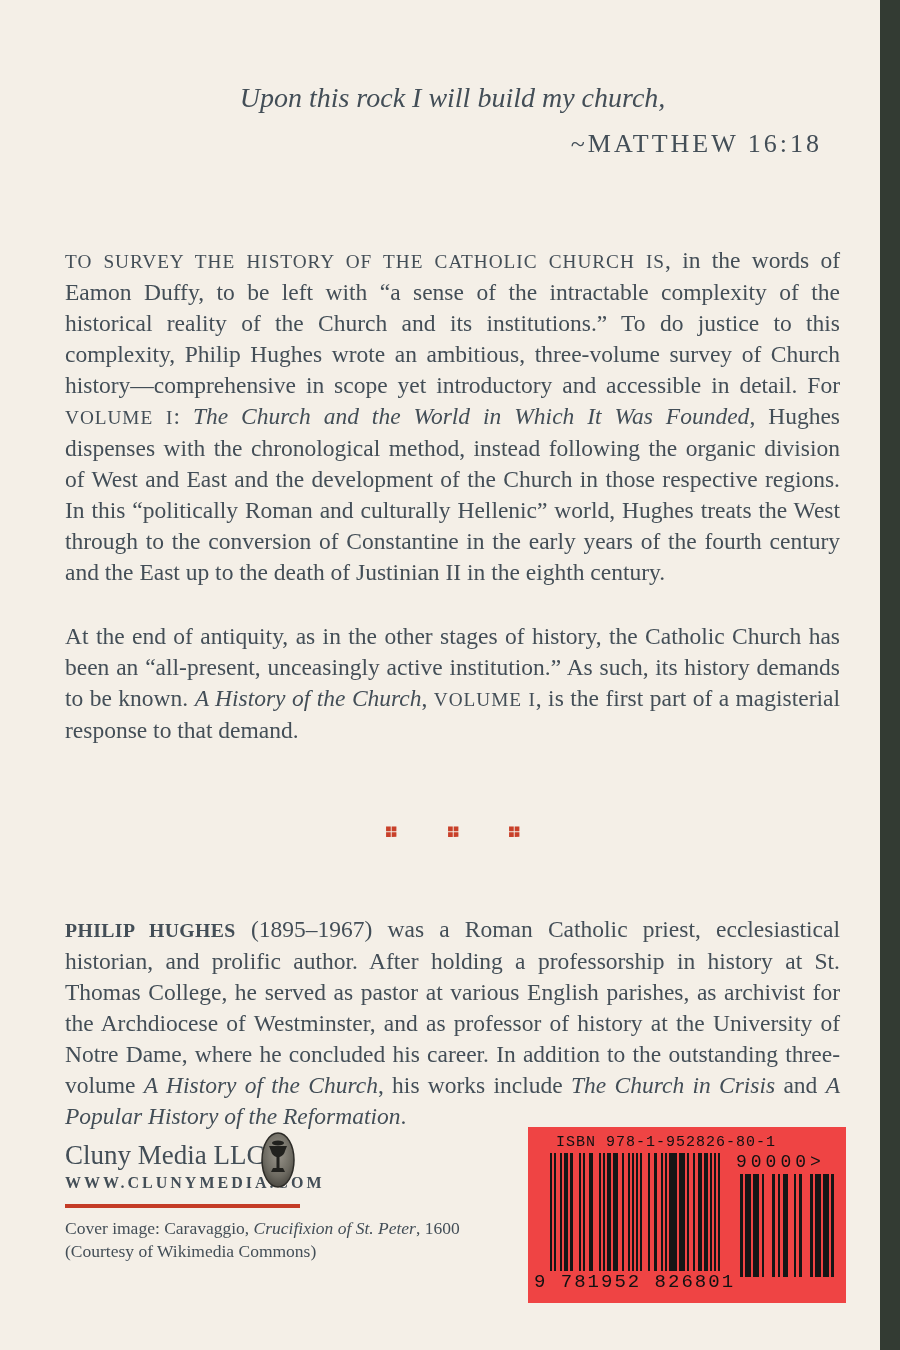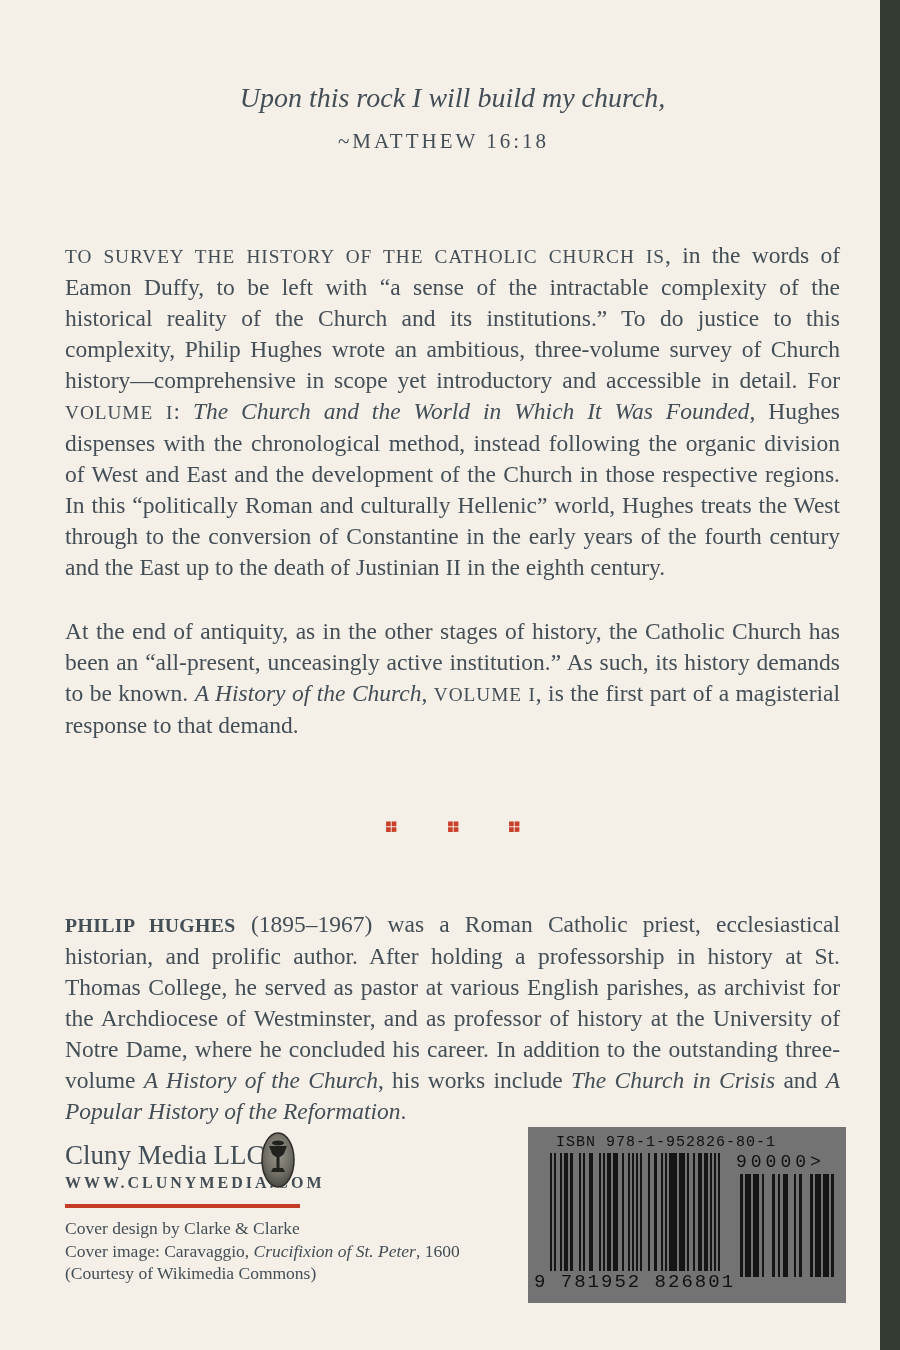--- a/index.html
+++ b/index.html
@@ -7,22 +7,22 @@
     position:relative;width:900px;height:1350px;overflow:hidden;
     background:#f4efe7;color:#434e57;
     font-family:"Liberation Serif", serif;
   }
   .spine{position:absolute;top:0;right:0;width:20px;height:1350px;background:#333b33;}
   .content{margin:0 60px 0 65px;}
   
   .epigraph{margin-top:80px;text-align:center;}
   .ep-line{font-style:italic;font-size:28px;line-height:35px;}
   .ep-attr{
-    text-align:center;margin-top:14px;padding-right:18px;
-    font-size:21px;letter-spacing:3px;
+    text-align:right;margin-top:14px;padding-right:18px;
+    font-size:26px;letter-spacing:3px;
   }
   
   .body-text{margin-top:86px;}
   .body-text p, .bio{
     margin:0;text-align:justify;
     font-size:23.5px;line-height:31px;
   }
   .body-text p + p{margin-top:33px;}
   .seg-i{font-style:italic;text-align:center;}
   .seg-sc{font-size:0.82em;letter-spacing:0.05em;}
@@ -38,21 +38,21 @@
   .bio{margin-top:70px;}
   
   .publisher{position:absolute;left:65px;top:1140px;width:440px;}
   .pub-name{font-size:27px;line-height:31px;}
   .pub-url{font-size:16px;font-weight:bold;letter-spacing:3px;margin-top:3px;}
   .pub-logo{position:absolute;left:196px;top:-8px;width:34px;height:56px;}
   .red-rule{width:235px;height:4px;background:#c43b26;margin-top:12px;}
   .credits{margin-top:9px;font-size:17.5px;line-height:22.5px;}
   .credits p{margin:0;}
   
-  .barcode-box{position:absolute;left:528px;top:1127px;width:318px;height:176px;background:#737373;}
+  .barcode-box{position:absolute;left:528px;top:1127px;width:318px;height:176px;background:#ef4444;}
   .mono{font-family:"Liberation Mono", monospace;color:#111;}
   .isbn-label{position:absolute;left:28px;top:7px;font-size:15px;letter-spacing:1px;white-space:nowrap;}
   .main-bars{position:absolute;left:22px;top:26px;width:170px;height:118px;}
   .main-digits{position:absolute;left:6px;top:144px;width:200px;font-size:19px;letter-spacing:2px;white-space:nowrap;text-align:center;}
   .supp-label{position:absolute;left:208px;top:25px;width:100px;font-size:18px;letter-spacing:4px;text-align:left;white-space:nowrap;}
   .supp-bars{position:absolute;left:212px;top:47px;width:94px;height:103px;}
   .bars{display:flex;}
   .bars div{height:100%;}
 </style>
 </head>
@@ -92,21 +92,20 @@
         </radialGradient>
       </defs>
       <ellipse cx="17" cy="28" rx="16" ry="27" fill="url(#lg)" stroke="#2c2b27" stroke-width="1.5"></ellipse>
       <path d="M8 14 h18 l-2 5 c-1 4 -4 6 -7 6 c-3 0 -6 -2 -7 -6 z" fill="#21211e"></path>
       <rect x="15.5" y="24" width="3" height="12" fill="#21211e"></rect>
       <path d="M10 40 h14 l-2 -4 h-10 z" fill="#21211e"></path>
       <ellipse cx="17" cy="11" rx="6" ry="2.5" fill="#21211e"></ellipse>
     </svg>
     <div class="red-rule"></div>
     <div class="credits">
-      <p><span class="seg-n">Cover design by Clarke &amp; Clarke</span></p>
       <p><span class="seg-n">Cover image: Caravaggio, </span><span class="seg-i">Crucifixion of St. Peter</span><span class="seg-n">, 1600</span></p>
       <p><span class="seg-n">(Courtesy of Wikimedia Commons)</span></p>
     </div>
   </div>
 
   <div class="barcode-box">
     <div class="isbn-label mono">ISBN 978-1-952826-80-1</div>
     <div class="main-bars bars">
         <div style="flex-grow: 1; background: rgb(21, 21, 21);"></div>
         <div style="flex-grow: 1; background: transparent;"></div>

